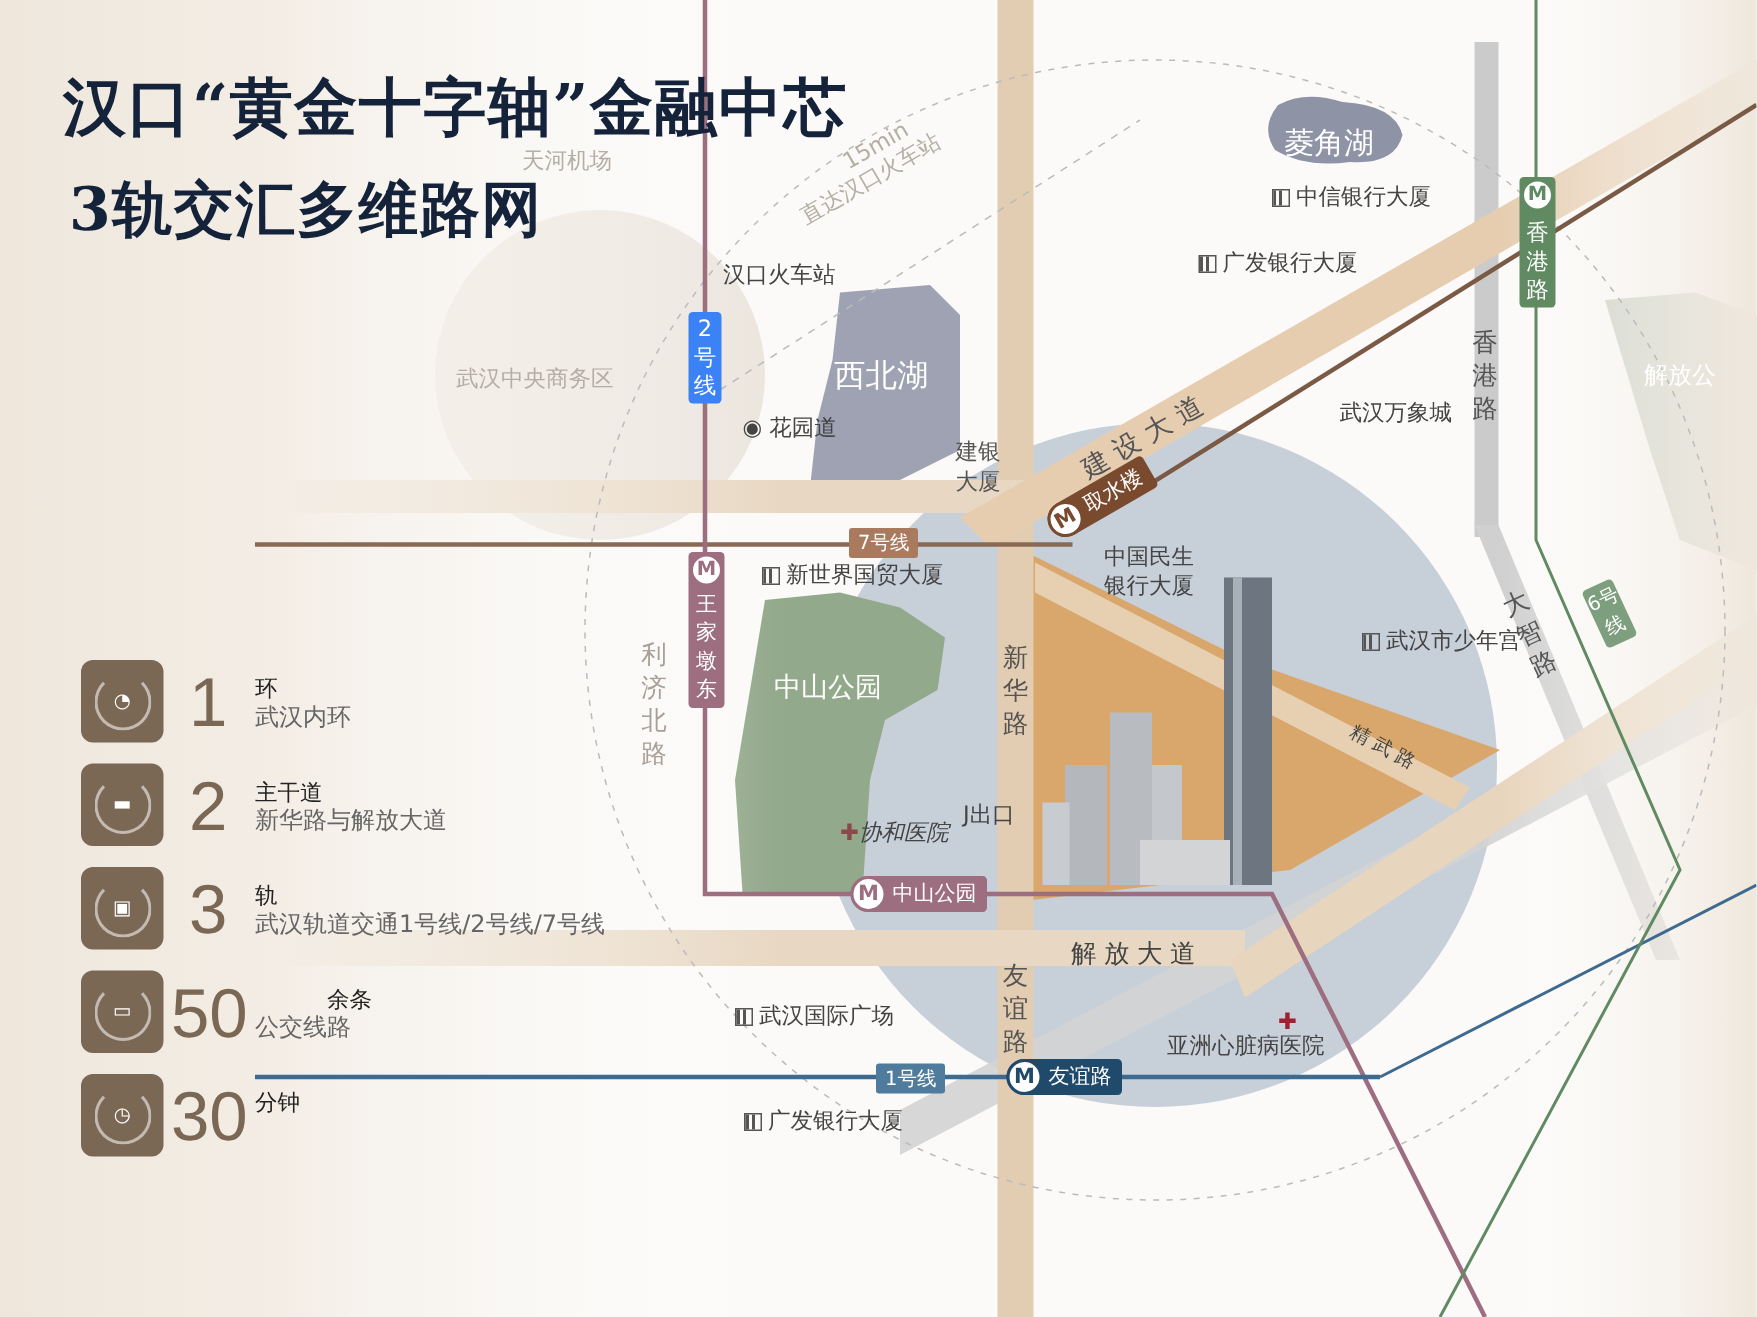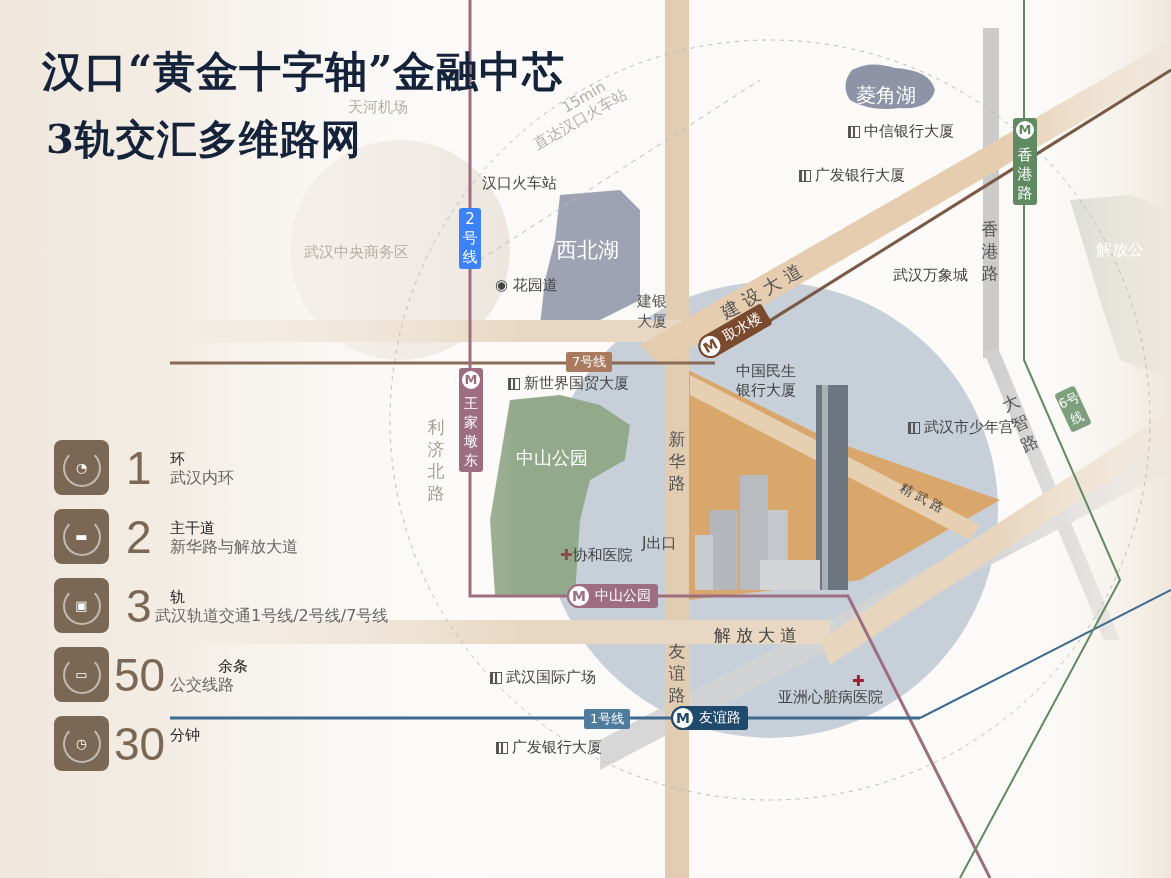--- a/index.html
+++ b/index.html
@@ -102,36 +102,36 @@
 <div class="lbl" style="left:556px;top:236px;color:#fff;font-size:21px;">西北湖</div>
 <div class="vlbl" style="left:634px;top:272px;width:36px;font-size:15px;line-height:20px;margin-top:19px;">建银大厦</div>
 <div class="lbl" style="left:856px;top:82px;color:#fff;font-size:20px;">菱角湖</div>
 <div class="lbl" style="left:848px;top:122px;"><span class="bldg"></span><span>中信银行大厦</span></div>
 <div class="lbl" style="left:779px;top:166px;padding-left:20px;"><span class="bldg"></span><span>广发银行大厦</span></div>
 <div class="lbl" style="left:893px;top:266px;">武汉万象城</div>
 <div class="lbl" style="left:1096px;top:240px;color:#fff;font-size:16px;">解放公</div>
 <div class="lbl" style="left:508px;top:374px;"><span class="bldg"></span><span>新世界国贸大厦</span></div>
 <div class="lbl" style="left:736px;top:362px;width:70px;white-space:normal;line-height:19px;">中国民生银行大厦</div>
 <div class="lbl" style="left:516px;top:446px;color:#fff;font-size:18px;">中山公园</div>
-<div class="lbl" style="left:560px;top:546px;"><span style="color:#8a4a4a;">✚</span><span>协和医院</span></div>
+<div class="lbl" style="left:560px;top:546px;font-style:italic;"><span style="color:#8a4a4a;">✚</span><span>协和医院</span></div>
 <div class="lbl" style="left:642px;top:534px;">J出口</div>
 <div class="lbl" style="left:908px;top:418px;text-align:right;"><span class="bldg"></span><span>武汉市少年宫</span></div>
 <div class="lbl" style="left:490px;top:668px;"><span class="bldg"></span><span>武汉国际广场</span></div>
 <div class="lbl" style="left:496px;top:738px;"><span class="bldg"></span><span>广发银行大厦</span></div>
 <div class="lbl" style="left:852px;top:672px;color:#a02030;">✚</div>
 <div class="lbl" style="left:778px;top:688px;">亚洲心脏病医院</div>
 
 <div class="lbl faded" style="left:560px;top:88px;transform:rotate(-30deg);font-size:15px;">15min</div>
 <div class="lbl faded" style="left:528px;top:110px;transform:rotate(-30deg);font-size:15px;">直达汉口火车站</div>
 
 <div class="lbl" style="left:716px;top:278px;font-size:18px;letter-spacing:6px;transform:rotate(-30deg);color:#555;">建设大道</div>
 <div class="lbl" style="left:714px;top:624px;font-size:17px;letter-spacing:5px;color:#444;">解放大道</div>
 <div class="vlbl" style="left:667px;top:428px;">新华路</div>
 <div class="vlbl" style="left:667px;top:640px;">友谊路</div>
-<div class="vlbl faded" style="left:426px;top:416px;">利济北路</div>
+<div class="vlbl faded" style="left:426px;top:428px;font-family:Liberation Mono, monospace;">利济北路</div>
 <div class="vlbl" style="left:980px;top:218px;">香港路</div>
 <div class="lbl" style="left:898px;top:490px;font-size:13px;letter-spacing:4px;transform:rotate(28deg);">精武路</div>
 <div class="vlbl" style="left:1010px;top:390px;transform:rotate(-25deg);">大智路</div>
 
 <div class="vbadge" style="left:459px;top:208px;background:#3b82f6;">2号线</div>
 <div class="badge" style="left:566px;top:352px;background:#a97a5e;">7号线</div>
 <div class="badge" style="left:584px;top:709px;background:#4f7b9d;">1号线</div>
 <div class="vbadge" style="left:1062px;top:388px;background:#7d9f7e;transform:rotate(-25deg);font-size:13px;">6号线</div>
 
 <div class="stn" style="left:700px;top:340px;background:#7a4a2e;transform:rotate(-30deg);transform-origin:left center;">
@@ -165,21 +165,21 @@
     <div class="num" style="left:72px;">2</div>
     <div class="h" style="left:116px;">主干道</div>
     <div class="s" style="left:116px;">新华路与解放大道</div>
   </div>
   <div class="li" style="top:138px;">
     <div class="ico">
         <div class="ring">▣</div>
       </div>
     <div class="num" style="left:72px;">3</div>
     <div class="h" style="left:116px;">轨</div>
-    <div class="s" style="left:101px;">武汉轨道交通1号线/2号线/7号线</div>
+    <div class="s" style="left:116px;">武汉轨道交通1号线/2号线/7号线</div>
   </div>
   <div class="li" style="top:207px;">
     <div class="ico">
         <div class="ring">▭</div>
       </div>
     <div class="num" style="left:60px;">50</div>
     <div class="h" style="left:116px;margin-left:48px;">余条</div>
     <div class="s" style="left:116px;">公交线路</div>
   </div>
   <div class="li" style="top:276px;">

